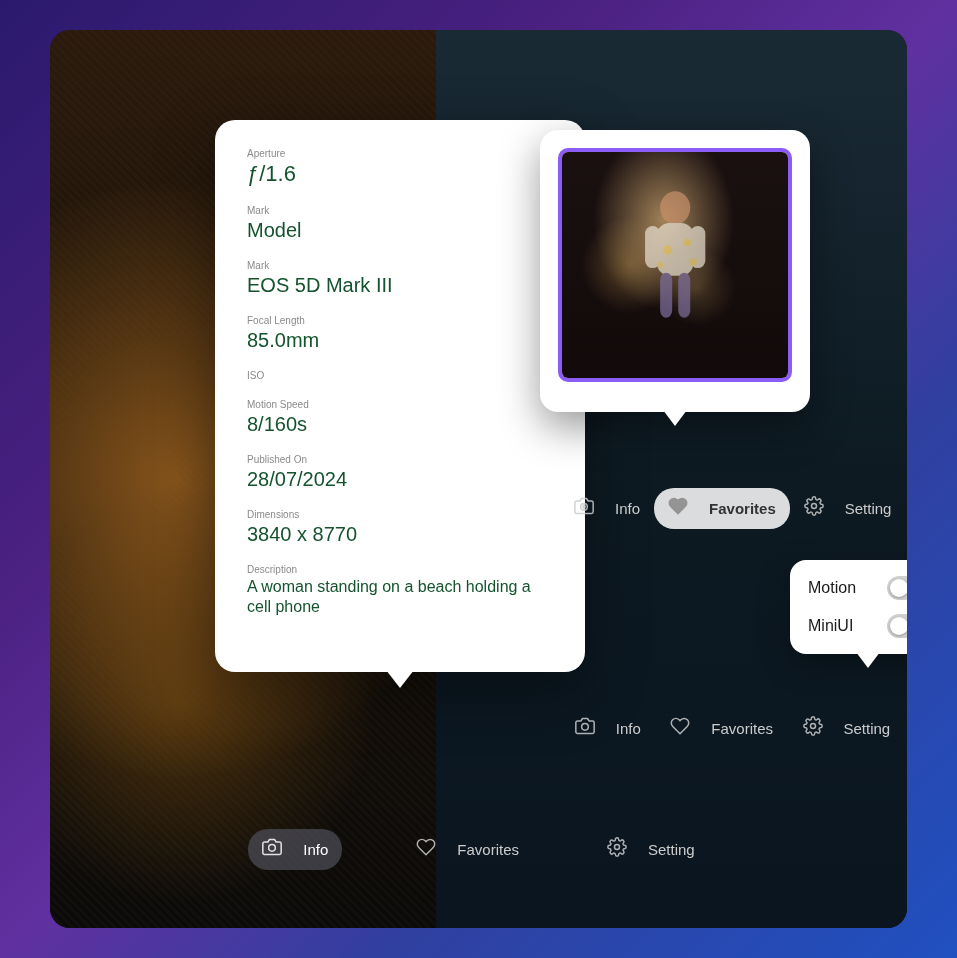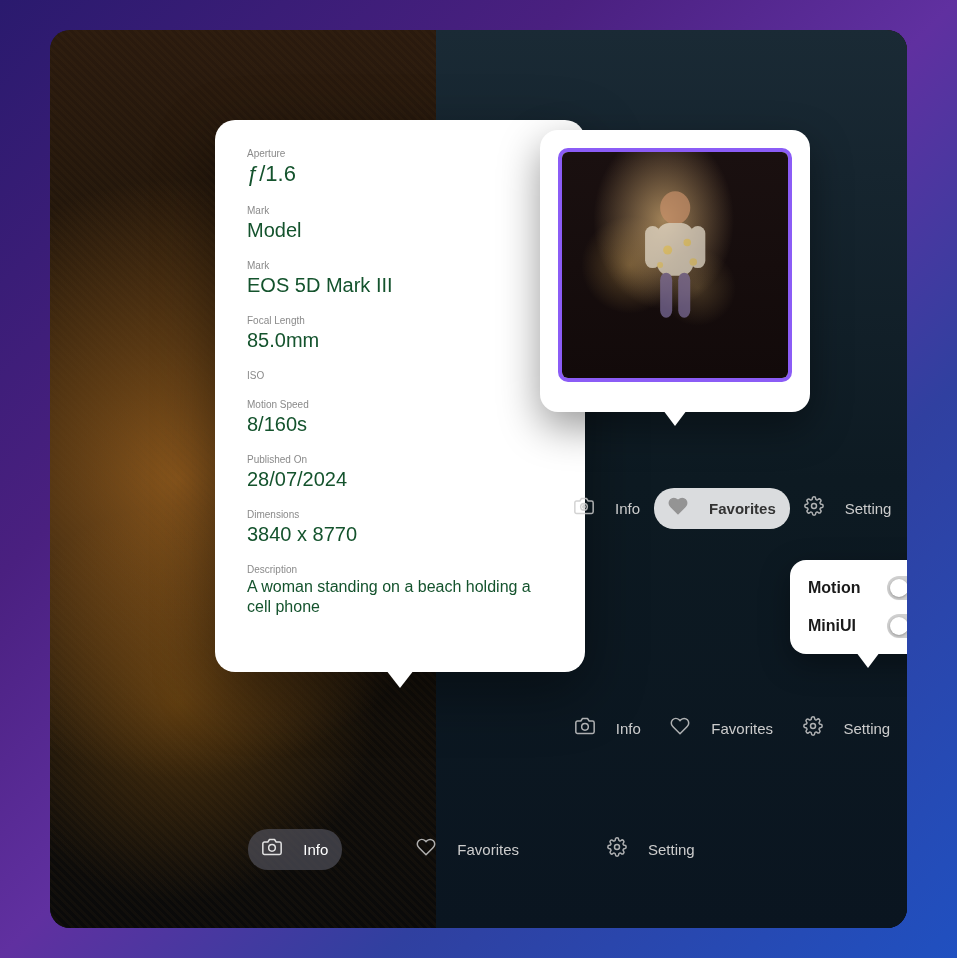--- a/index.html
+++ b/index.html
@@ -263,21 +263,21 @@
     }
 
     .setting-row:last-child {
       margin-bottom: 0;
       text-align: right;
     }
 
     .setting-label {
       font-size: 16px;
       color: #1a1a1a;
-      font-weight: 700;
+      font-weight: 400;
     }
 
     
     .toggle {
       width: 40px;
       height: 24px;
       background: #d0d0d0;
       border-radius: 12px;
       position: relative;
       cursor: pointer;

